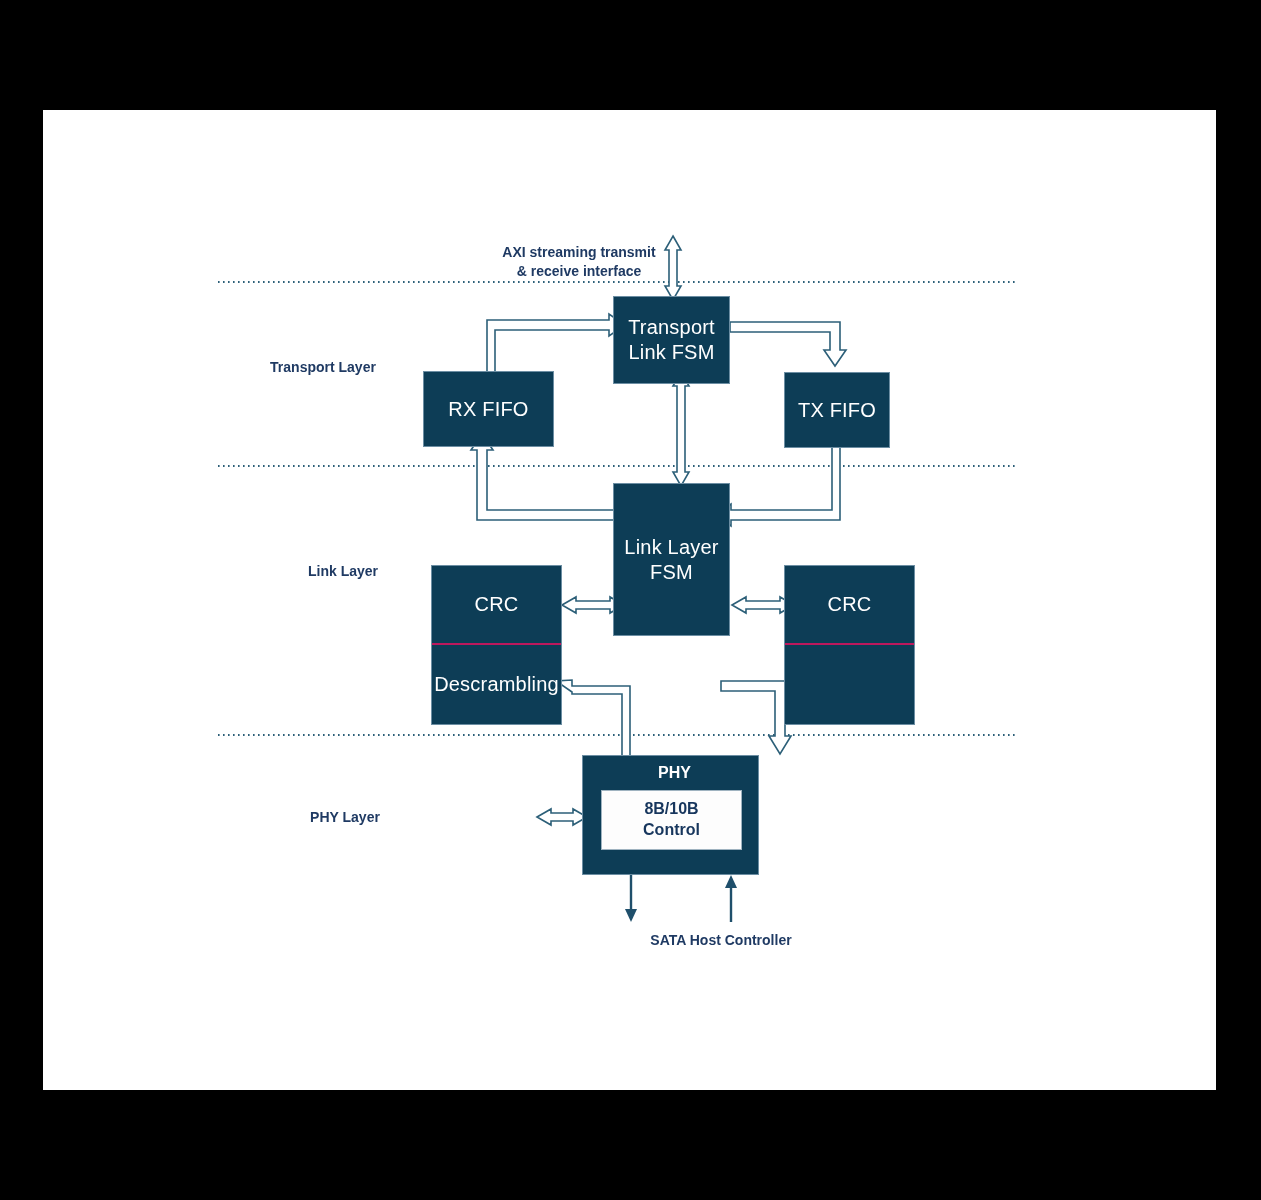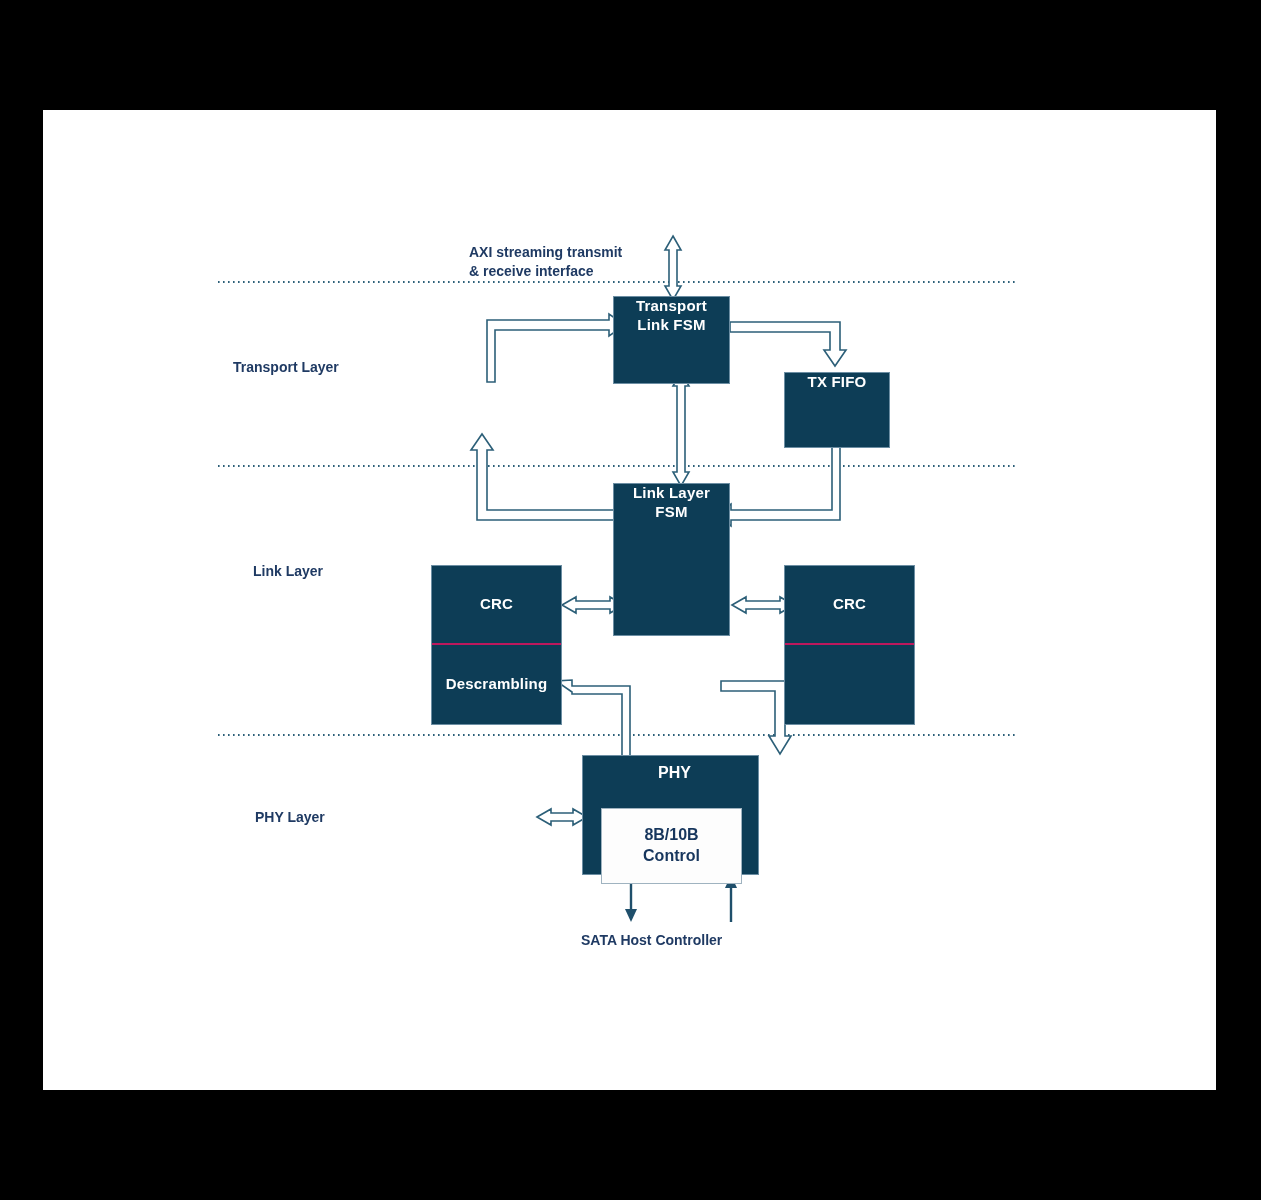--- a/index.html
+++ b/index.html
@@ -3,35 +3,35 @@
 <meta charset="utf-8">
 <style>
   html,body{margin:0;padding:0;background:#000;}
   body{width:1261px;height:1200px;overflow:hidden;
        font-family:"Liberation Sans","DejaVu Sans",sans-serif;}
   #canvas{position:absolute;left:43px;top:110px;width:1173px;height:980px;background:#ffffff;}
   #stage{position:absolute;left:0;top:0;width:1173px;height:980px;}
   svg.layer{position:absolute;left:0;top:0;width:1173px;height:980px;overflow:visible;}
 
   .box{position:absolute;background:#0d3d56;border:1px solid #6c8ea3;box-sizing:border-box;
-       display:flex;align-items:flex-start;justify-content:center;text-align:center;
-       color:#ffffff;font-weight:bold;font-size:15px;line-height:1.25;letter-spacing:.2px;}
+       display:flex;align-items:center;justify-content:center;text-align:center;
+       color:#ffffff;font-weight:normal;font-size:20px;line-height:1.25;letter-spacing:.2px;}
   .box.split{display:block;padding:0;}
   .half{height:50%;display:flex;align-items:center;justify-content:center;text-align:center;}
   .half.top{border-bottom:2px solid #be185d;box-sizing:border-box;}
 
   .phybox{position:absolute;background:#0d3d56;border:1px solid #6c8ea3;box-sizing:border-box;}
   .phy-title{position:absolute;left:0;right:0;top:8px;text-align:center;color:#fff;
              font-weight:bold;font-size:16px;padding-left:8px;}
   .inner-white{position:absolute;background:#fdfdfd;border:1px solid #9fb3c0;box-sizing:border-box;
                display:flex;align-items:center;justify-content:center;text-align:center;
                color:#17365d;font-weight:bold;font-size:16px;line-height:1.3;}
 
-  .lbl{position:absolute;color:#1f3a63;font-weight:bold;font-size:14px;line-height:1.35;}
-  .lbl.c{}
+  .lbl{position:absolute;color:#1f3a63;font-weight:bold;font-size:14px;line-height:1.35;text-align:center;}
+  .lbl.c{text-align:center;}
 </style>
 </head>
 <body>
 
 <div id="canvas">
   <div id="stage">
 
     <svg class="layer" viewBox="0 0 1173 980">
       <g stroke="#2c5f78" stroke-width="1.6" fill="none">
 
@@ -80,20 +80,23 @@
       </g>
     </svg>
 
     <div class="box" style="left:570px;top:186px;width:117px;height:88px;">
       <span>
         <span>Transport</span><br>
         <span>Link FSM</span>
       </span>
     </div>
 
+    <div class="box" style="left:380px;top:261px;width:131px;height:76px;">
+      <span>RX FIFO</span>
+    </div>
 
     <div class="box" style="left:741px;top:262px;width:106px;height:76px;">
       <span>TX FIFO</span>
     </div>
 
     <div class="box" style="left:570px;top:373px;width:117px;height:153px;">
       <span>
         <span>Link Layer</span><br>
         <span>FSM</span>
       </span>
@@ -110,21 +113,21 @@
 
     <div class="box split" style="left:741px;top:455px;width:131px;height:160px;">
       <div class="half top">
         <span>CRC</span>
       </div>
     </div>
 
 
     <div class="phybox" style="left:539px;top:645px;width:177px;height:120px;">
       <div class="phy-title">PHY</div>
-      <div class="inner-white" style="left:18px;top:52px;width:141px;height:76px;">
+      <div class="inner-white" style="left:18px;top:34px;width:141px;height:60px;">
         <span>
           <span>8B/10B</span><br>
           <span>Control</span>
         </span>
       </div>
     </div>
 
     <div class="lbl" style="left:190px;top:248px;width:180px;">
       <span>Transport Layer</span>
     </div>

